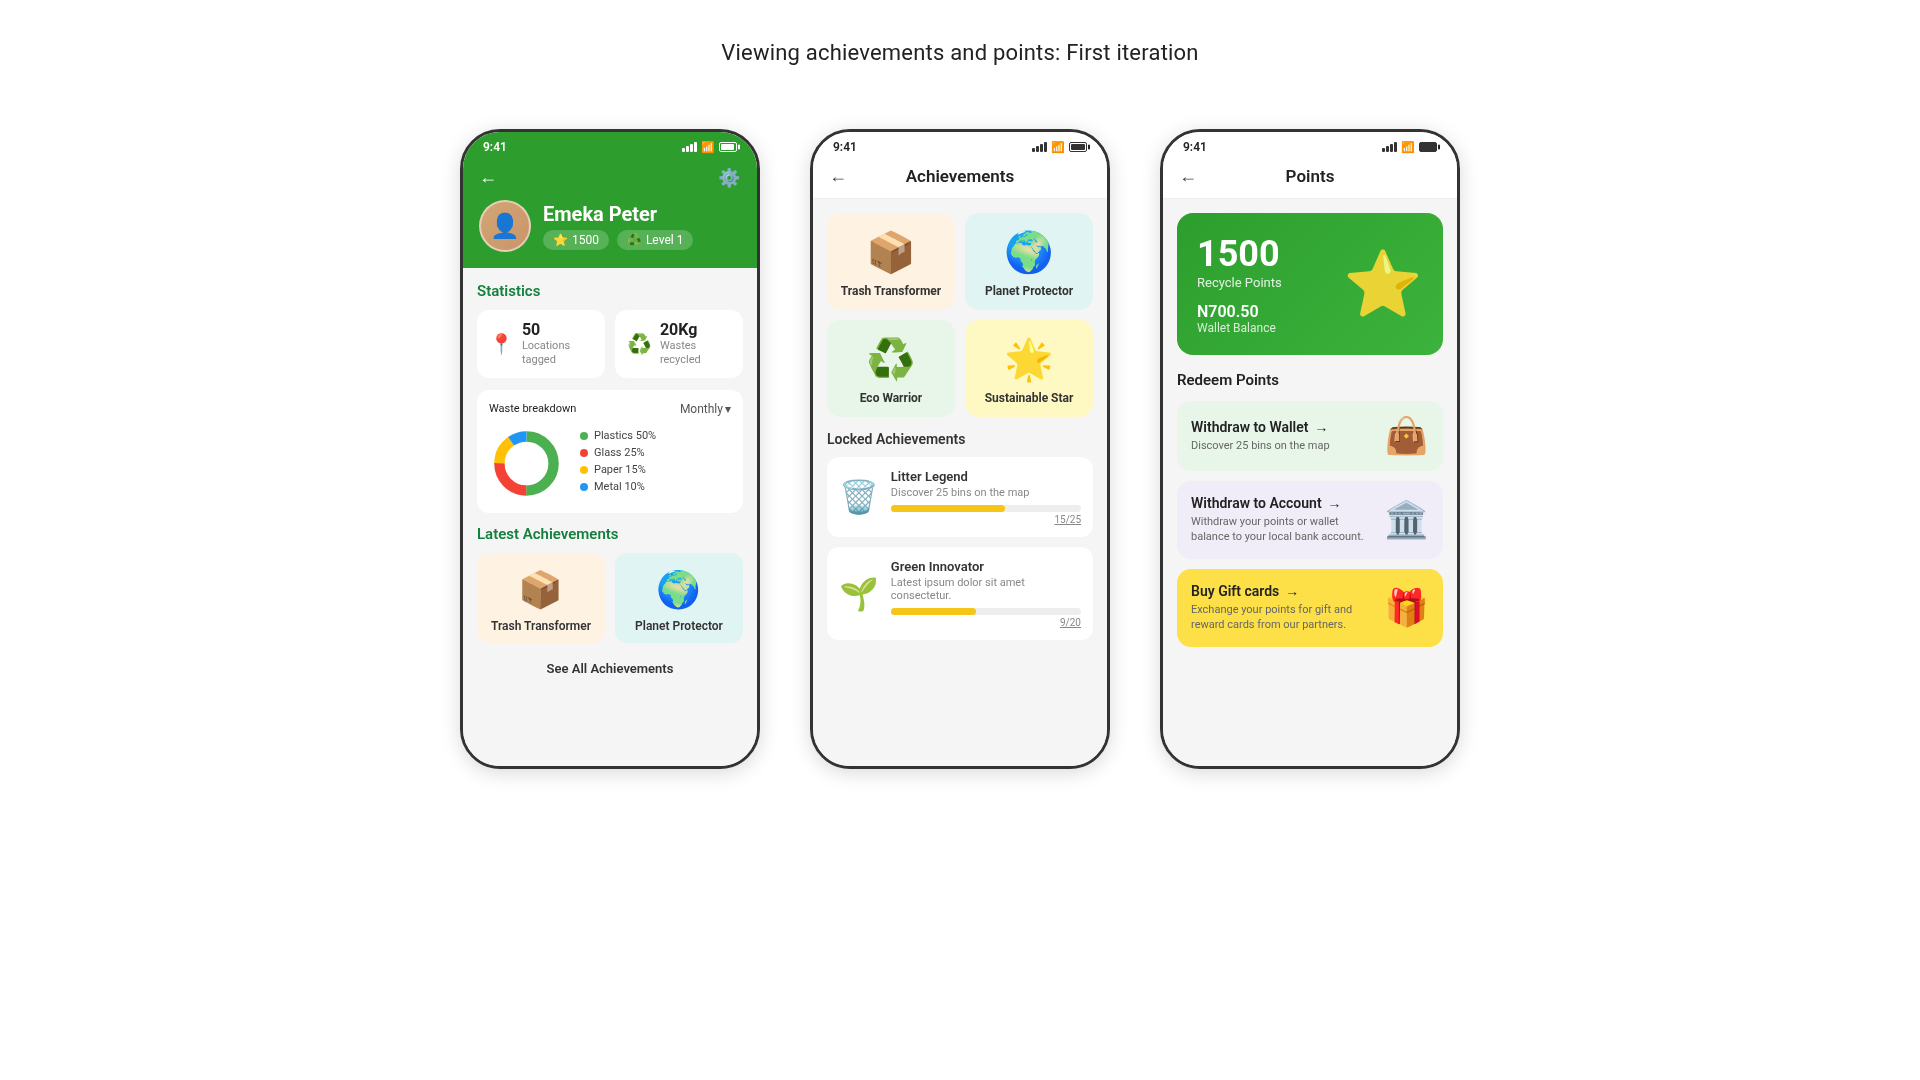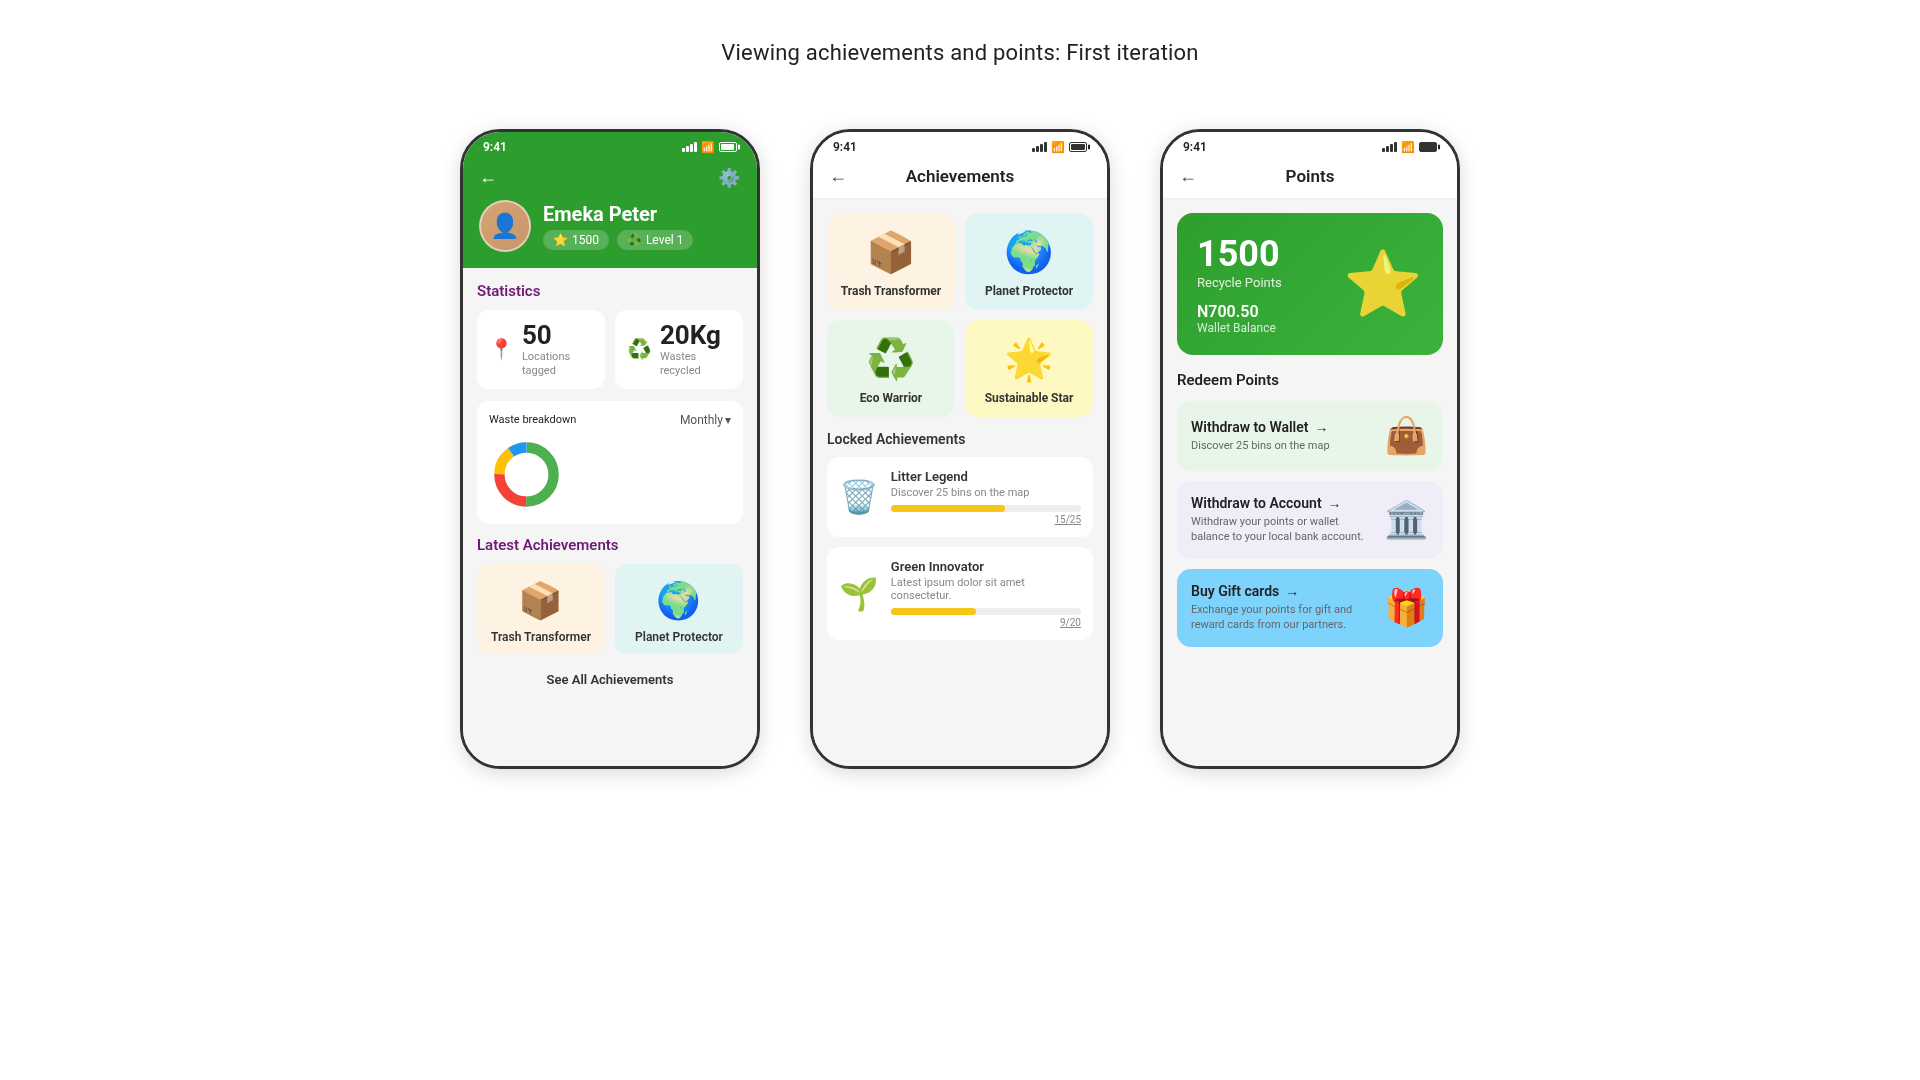--- a/index.html
+++ b/index.html
@@ -84,28 +84,28 @@
       background: rgba(255,255,255,0.2);
       border-radius: 20px; padding: 3px 10px;
       font-size: 12px; display: flex; align-items: center; gap: 4px;
     }
     .phone1-body {
       background: #f5f5f5;
       flex: 1;
       padding: 14px;
       overflow: hidden;
     }
-    .section-title { font-size: 15px; font-weight: 600; color: #701a75; margin-bottom: 10px; }
+    .section-title { font-size: 15px; font-weight: 600; color: #15803d; margin-bottom: 10px; }
     .stats-row { display: flex; gap: 10px; margin-bottom: 12px; }
     .stat-card {
       flex: 1; background: #fff; border-radius: 12px;
       padding: 10px 12px; display: flex; align-items: center; gap: 8px;
     }
     .stat-icon { font-size: 20px; }
-    .stat-number { font-size: 26px; font-weight: 700; color: #222; }
+    .stat-number { font-size: 16px; font-weight: 700; color: #222; }
     .stat-label { font-size: 11px; color: #888; line-height: 1.3; }
     .waste-breakdown-card {
       background: #fff; border-radius: 12px; padding: 12px; margin-bottom: 12px;
     }
     .waste-header { display: flex; justify-content: space-between; align-items: center; margin-bottom: 10px; }
     .waste-title { font-size: 11px; font-weight: 400; color: #222; }
     .monthly-btn { font-size: 12px; color: #555; display: flex; align-items: center; gap: 2px; }
     .chart-container { display: flex; align-items: center; gap: 16px; }
     .donut-chart {
       width: 75px; height: 75px; position: relative; flex-shrink: 0;
@@ -178,21 +178,21 @@
     .wallet-balance { font-size: 16px; font-weight: 600; color: #fff; }
     .wallet-label { font-size: 12px; color: rgba(255,255,255,0.8); }
     .star-icon { font-size: 64px; opacity: 0.9; }
     .redeem-title { font-size: 15px; font-weight: 600; color: #222; margin-bottom: 12px; }
     .redeem-card {
       border-radius: 14px; padding: 14px 14px;
       display: flex; align-items: center; gap: 12px; margin-bottom: 10px;
     }
     .redeem-card.green-tint { background: #e8f5e9; }
     .redeem-card.purple-tint { background: #f0edf8; }
-    .redeem-card.mint-tint { background: #7dd3fc; justify-content: flex-end; }
+    .redeem-card.mint-tint { background: #fde047; justify-content: flex-end; }
     .redeem-info { flex: 1; }
     .redeem-title-text { font-size: 14px; font-weight: 600; color: #222; display: flex; align-items: center; gap: 6px; }
     .redeem-desc { font-size: 11px; color: #666; margin-top: 3px; line-height: 1.4; }
     .redeem-img { font-size: 36px; }
 
     
     .donut-svg { width: 75px; height: 75px; }
   </style>
 </head>
 <body>
@@ -282,20 +282,38 @@
 
               <circle cx="18" cy="18" r="13" fill="none" stroke="#4caf50" stroke-width="5" stroke-dasharray="40.84 40.84" stroke-dashoffset="0" transform="rotate(-90 18 18)"></circle>
 
               <circle cx="18" cy="18" r="13" fill="none" stroke="#f44336" stroke-width="5" stroke-dasharray="20.42 61.26" stroke-dashoffset="-40.84" transform="rotate(-90 18 18)"></circle>
 
               <circle cx="18" cy="18" r="13" fill="none" stroke="#ffc107" stroke-width="5" stroke-dasharray="12.25 69.43" stroke-dashoffset="-61.26" transform="rotate(-90 18 18)"></circle>
 
               <circle cx="18" cy="18" r="13" fill="none" stroke="#2196f3" stroke-width="5" stroke-dasharray="8.17 73.51" stroke-dashoffset="-73.51" transform="rotate(-90 18 18)"></circle>
             </svg>
           </div>
+          <div class="legend">
+            <div class="legend-item">
+              <div class="legend-dot" style="background:#4caf50"></div>
+              <span>Plastics 50%</span>
+            </div>
+            <div class="legend-item">
+              <div class="legend-dot" style="background:#f44336"></div>
+              <span>Glass 25%</span>
+            </div>
+            <div class="legend-item">
+              <div class="legend-dot" style="background:#ffc107"></div>
+              <span>Paper 15%</span>
+            </div>
+            <div class="legend-item">
+              <div class="legend-dot" style="background:#2196f3"></div>
+              <span>Metal 10%</span>
+            </div>
+          </div>
         </div>
       </div>
 
       <div class="latest-achievements">
         <div class="section-title">Latest Achievements</div>
         <div class="achievement-cards">
           <div class="achievement-card orange">
             <div class="achievement-icon">📦</div>
             <div class="achievement-label">Trash Transformer</div>
           </div>

